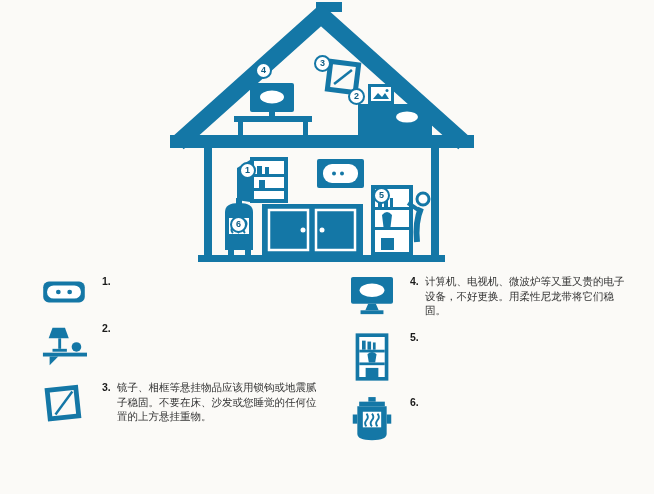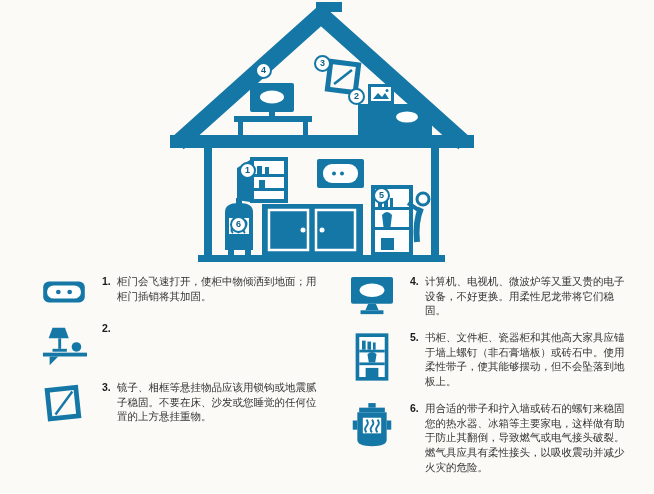--- a/index.html
+++ b/index.html
@@ -154,21 +154,20 @@
         <div class="item-icon">
           <svg viewBox="0 0 48 36" width="46" height="34">
             <rect x="2" y="7" width="44" height="22" rx="6" fill="#1477a6"></rect>
             <rect x="6" y="11" width="36" height="14" rx="7" fill="#ffffff"></rect>
             <circle cx="18" cy="18" r="2.5" fill="#1477a6"></circle>
             <circle cx="30" cy="18" r="2.5" fill="#1477a6"></circle>
           </svg>
         </div>
         <div class="item-body">
           <span class="item-num">1.</span>
-          <span class="item-text">柜门会飞速打开，使柜中物倾洒到地面；用柜门插销将其加固。</span>
         </div>
       </div>
 
       <div class="item">
         <div class="item-icon">
           <svg viewBox="0 0 52 48" width="50" height="46">
             <path d="M14 6 h13 l4 11 h-21 z" fill="#1477a6"></path>
             <rect x="20" y="17" width="3" height="11" fill="#1477a6"></rect>
             <rect x="14" y="28" width="15" height="3" fill="#1477a6"></rect>
             <circle cx="39" cy="26" r="5" fill="#1477a6"></circle>
@@ -224,39 +223,37 @@
             <rect x="8" y="34" width="28" height="3" fill="#1477a6"></rect>
             <rect x="11" y="10" width="4" height="10" fill="#1477a6"></rect>
             <rect x="17" y="11" width="4" height="9" fill="#1477a6"></rect>
             <rect x="23" y="12" width="3" height="8" fill="#1477a6"></rect>
             <path d="M17 25 q5 -5 10 0 l-1.5 9 h-7 z" fill="#1477a6"></path>
             <rect x="15" y="40" width="14" height="10" fill="#1477a6"></rect>
           </svg>
         </div>
         <div class="item-body">
           <span class="item-num">5.</span>
-          <span class="item-text">书柜、文件柜、瓷器柜和其他高大家具应锚于墙上螺钉（非石膏墙板）或砖石中。使用柔性带子，使其能够摆动，但不会坠落到地板上。</span>
         </div>
       </div>
 
       <div class="item">
         <div class="item-icon">
           <svg viewBox="0 0 48 52" width="44" height="48">
             <rect x="20" y="1" width="8" height="5" fill="#1477a6"></rect>
             <rect x="10" y="6" width="28" height="5" fill="#1477a6"></rect>
             <path d="M8 11 h32 v30 q0 7 -16 7 q-16 0 -16 -7 z" fill="#1477a6"></path>
             <rect x="14" y="17" width="20" height="17" fill="#ffffff"></rect>
             <path d="M18 19 q3 4 0 7 q-3 4 0 7" fill="none" stroke="#1477a6" stroke-width="2"></path>
             <path d="M24 19 q3 4 0 7 q-3 4 0 7" fill="none" stroke="#1477a6" stroke-width="2"></path>
             <path d="M30 19 q3 4 0 7 q-3 4 0 7" fill="none" stroke="#1477a6" stroke-width="2"></path>
             <rect x="3" y="20" width="5" height="10" fill="#1477a6"></rect>
             <rect x="40" y="20" width="5" height="10" fill="#1477a6"></rect>
           </svg>
         </div>
         <div class="item-body">
           <span class="item-num">6.</span>
-          <span class="item-text">用合适的带子和拧入墙或砖石的螺钉来稳固您的热水器、冰箱等主要家电，这样做有助于防止其翻倒，导致燃气或电气接头破裂。燃气具应具有柔性接头，以吸收震动并减少火灾的危险。</span>
         </div>
       </div>
 
     </div>
   </div>
 </div>
 
 </body></html>

